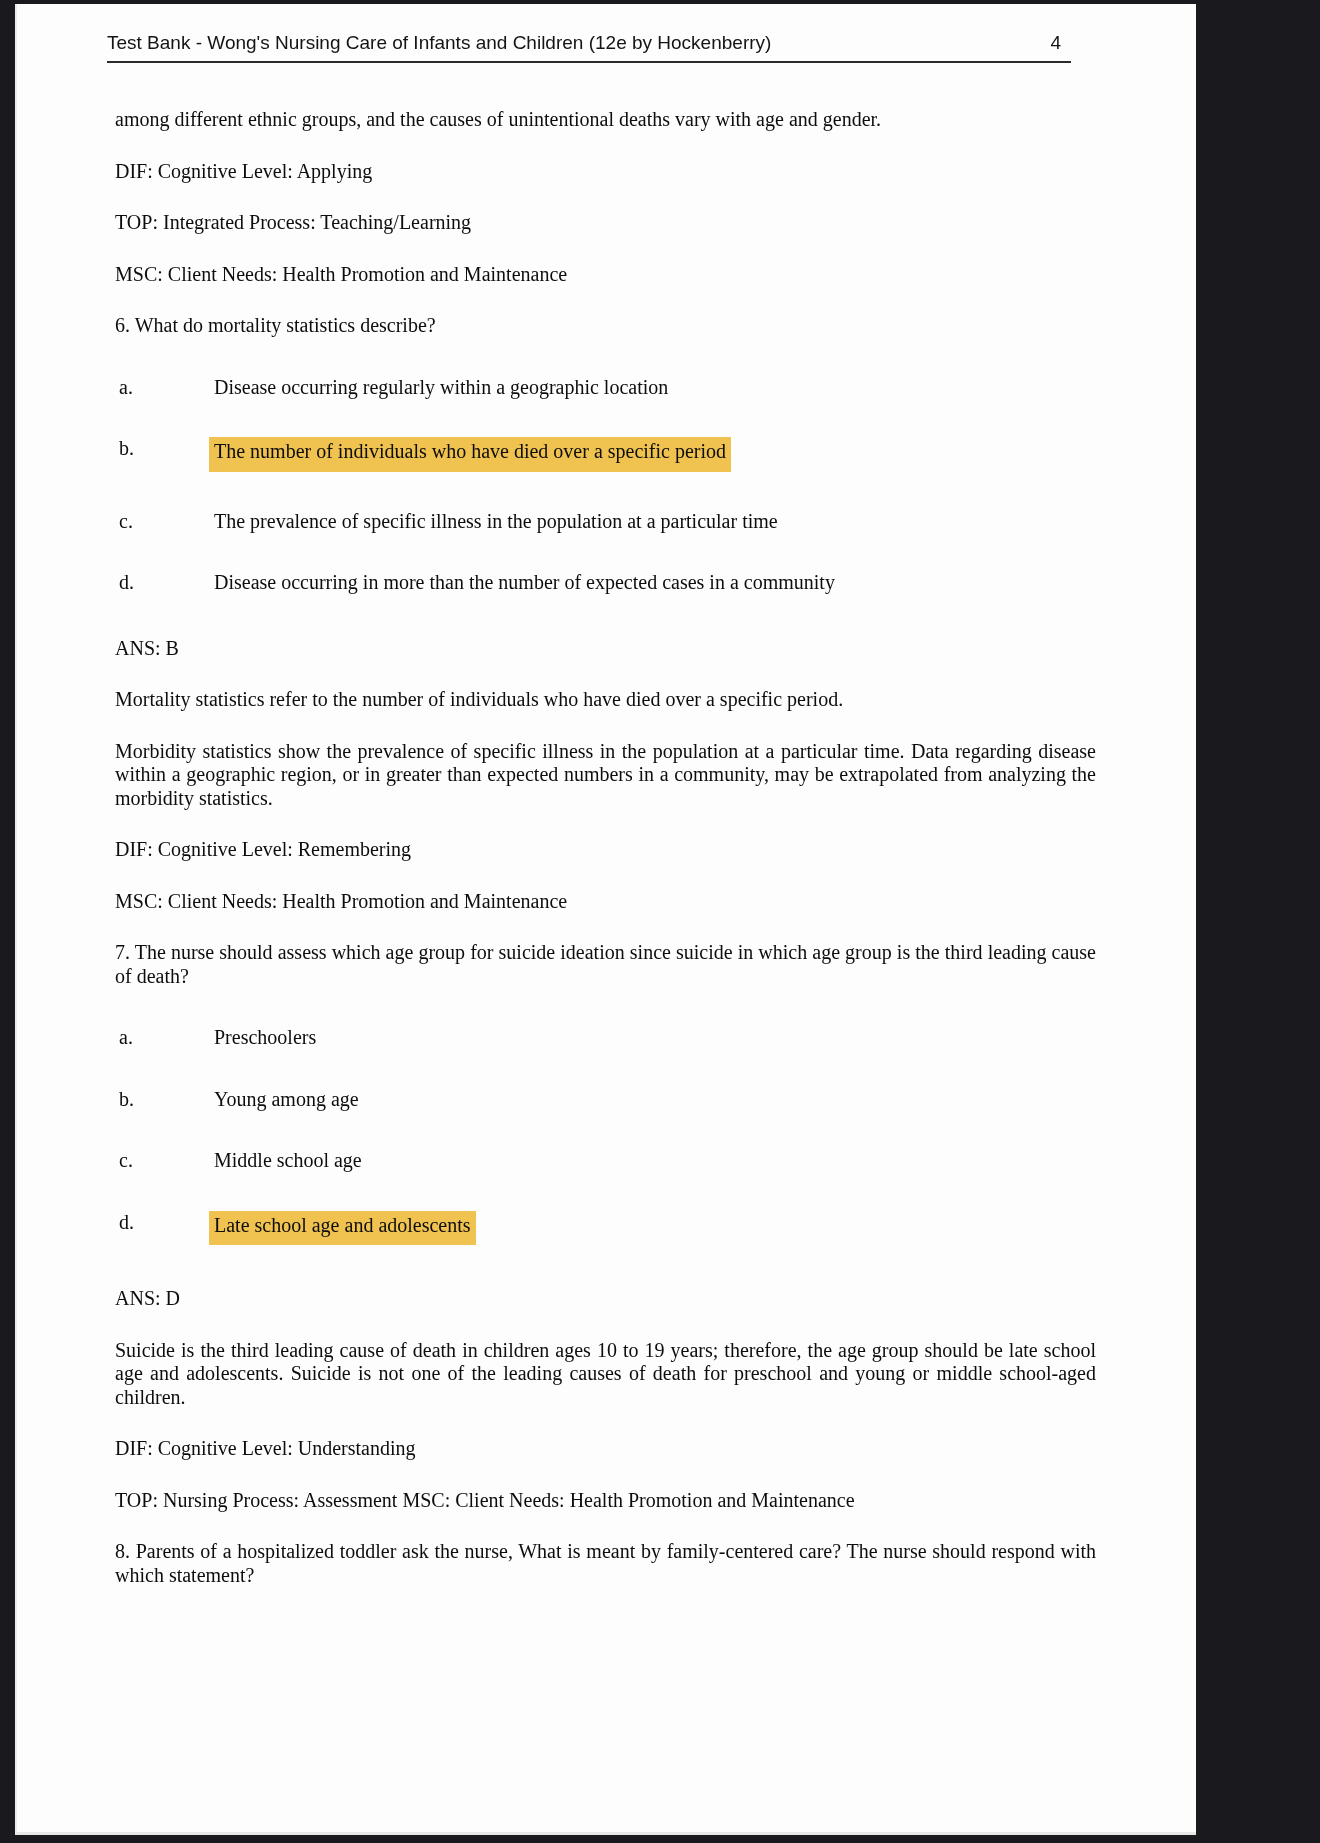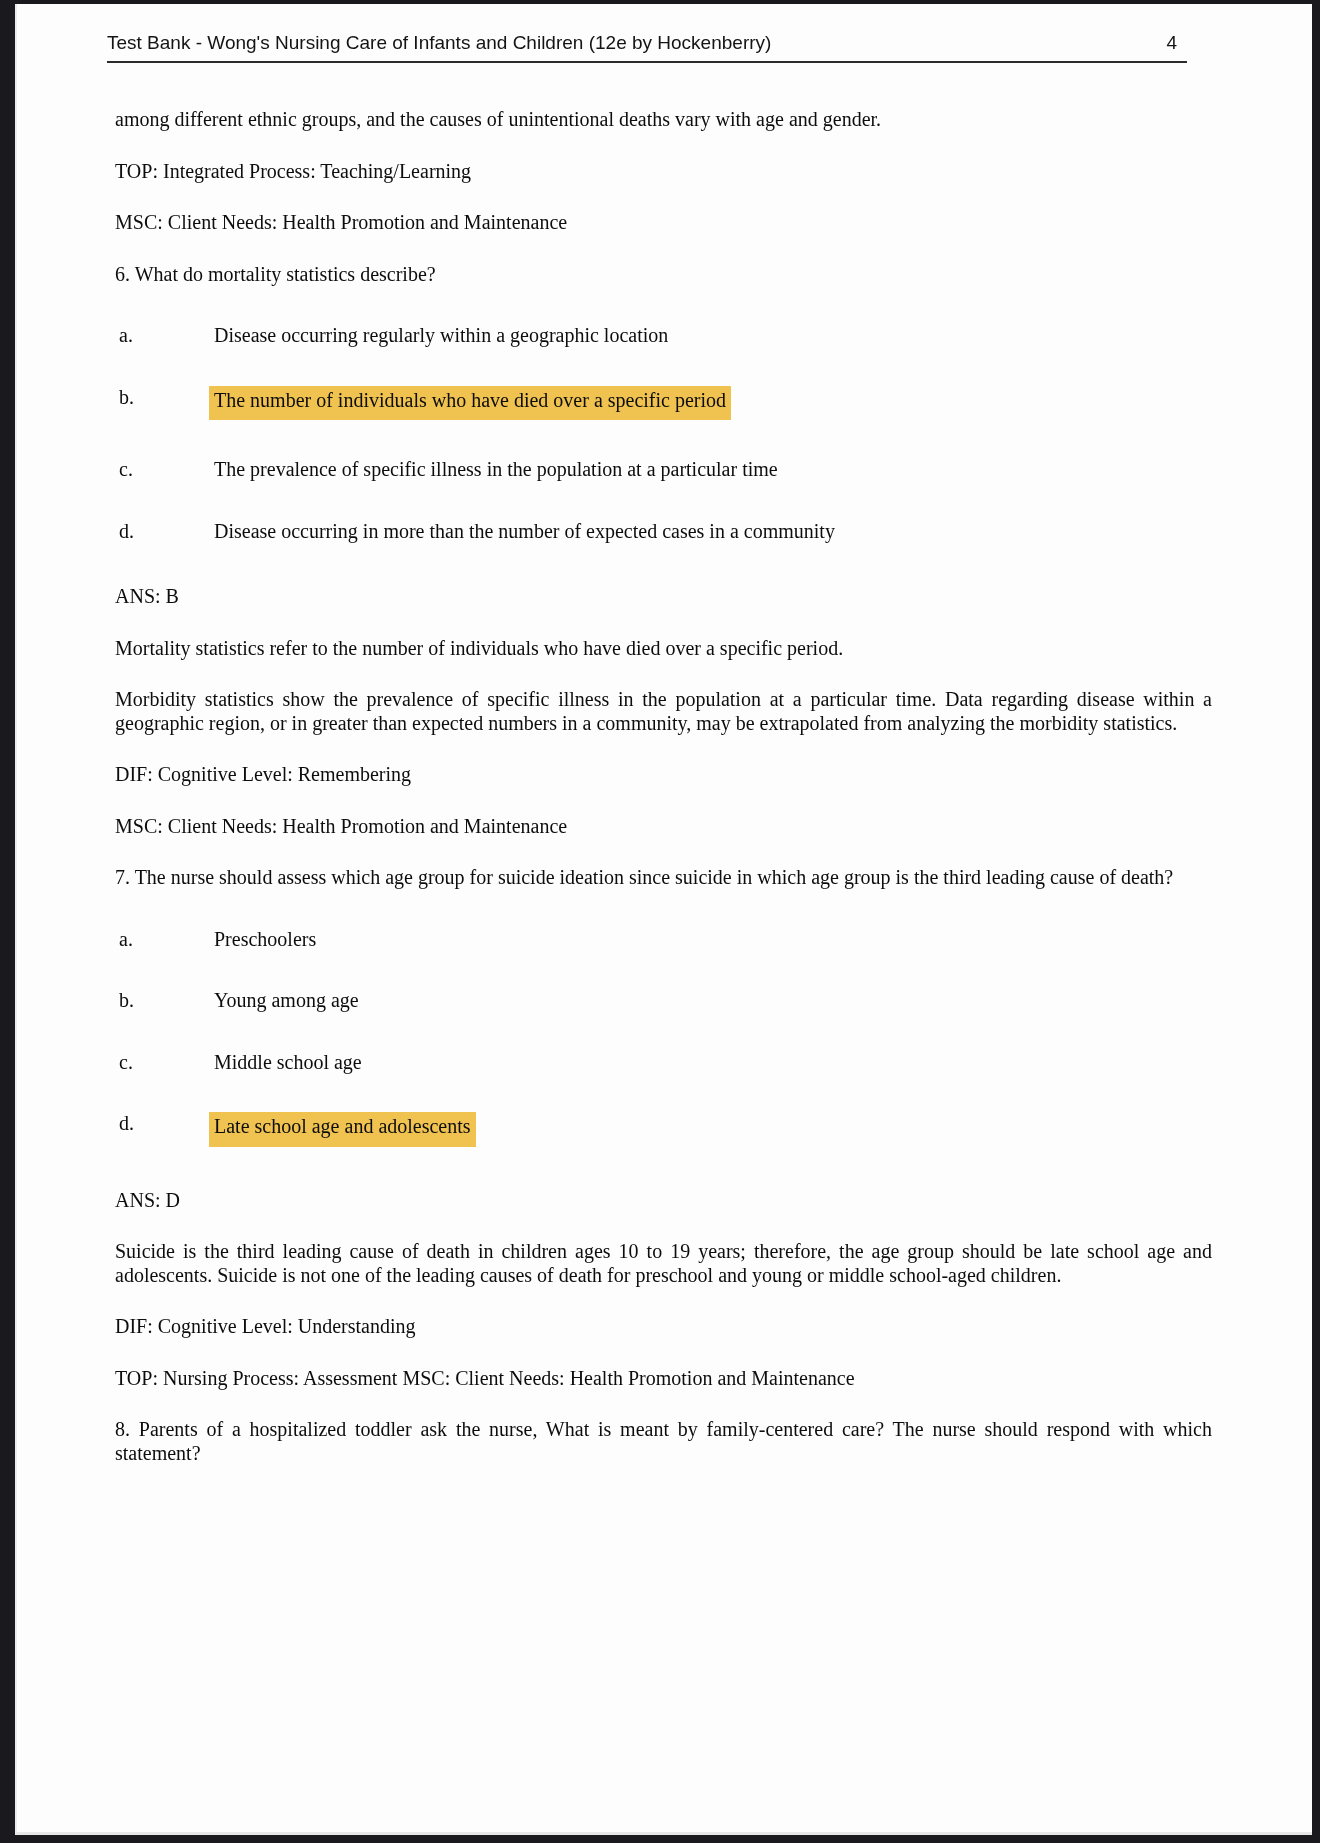--- a/index.html
+++ b/index.html
@@ -13,21 +13,21 @@
   .frame {
     position: relative;
     width: 1320px;
     height: 1843px;
     background: #1a1a1e;
   }
   .page {
     position: absolute;
     top: 4px;
     left: 15px;
-    width: 1297px;
+    width: 1181px;
     height: 1831px;
     background: #fdfdfd;
     border-left: 2px solid #ececec;
     border-bottom: 3px solid #e8e8e8;
     box-sizing: border-box;
   }
   .content {
     padding: 0 100px 0 98px;
     font-family: "Liberation Serif", serif;
     font-size: 20px;
@@ -72,20 +72,21 @@
   <div class="page">
     <div class="content">
 
       <div class="header">
         <span>Test Bank - Wong's Nursing Care of Infants and Children (12e by Hockenberry)</span>
         <span class="pagenum">4</span>
       </div>
 
       <p class="para first just">among different ethnic groups, and the causes of unintentional deaths vary with age and gender.</p>
 
+      <p class="para">DIF: Cognitive Level: Applying</p>
       <p class="para">TOP: Integrated Process: Teaching/Learning</p>
       <p class="para">MSC: Client Needs: Health Promotion and Maintenance</p>
 
       <p class="para">6. What do mortality statistics describe?</p>
 
       <div class="option">
         <span class="letter">a.</span>
         <span>Disease occurring regularly within a geographic location</span>
       </div>
       <div class="option">

